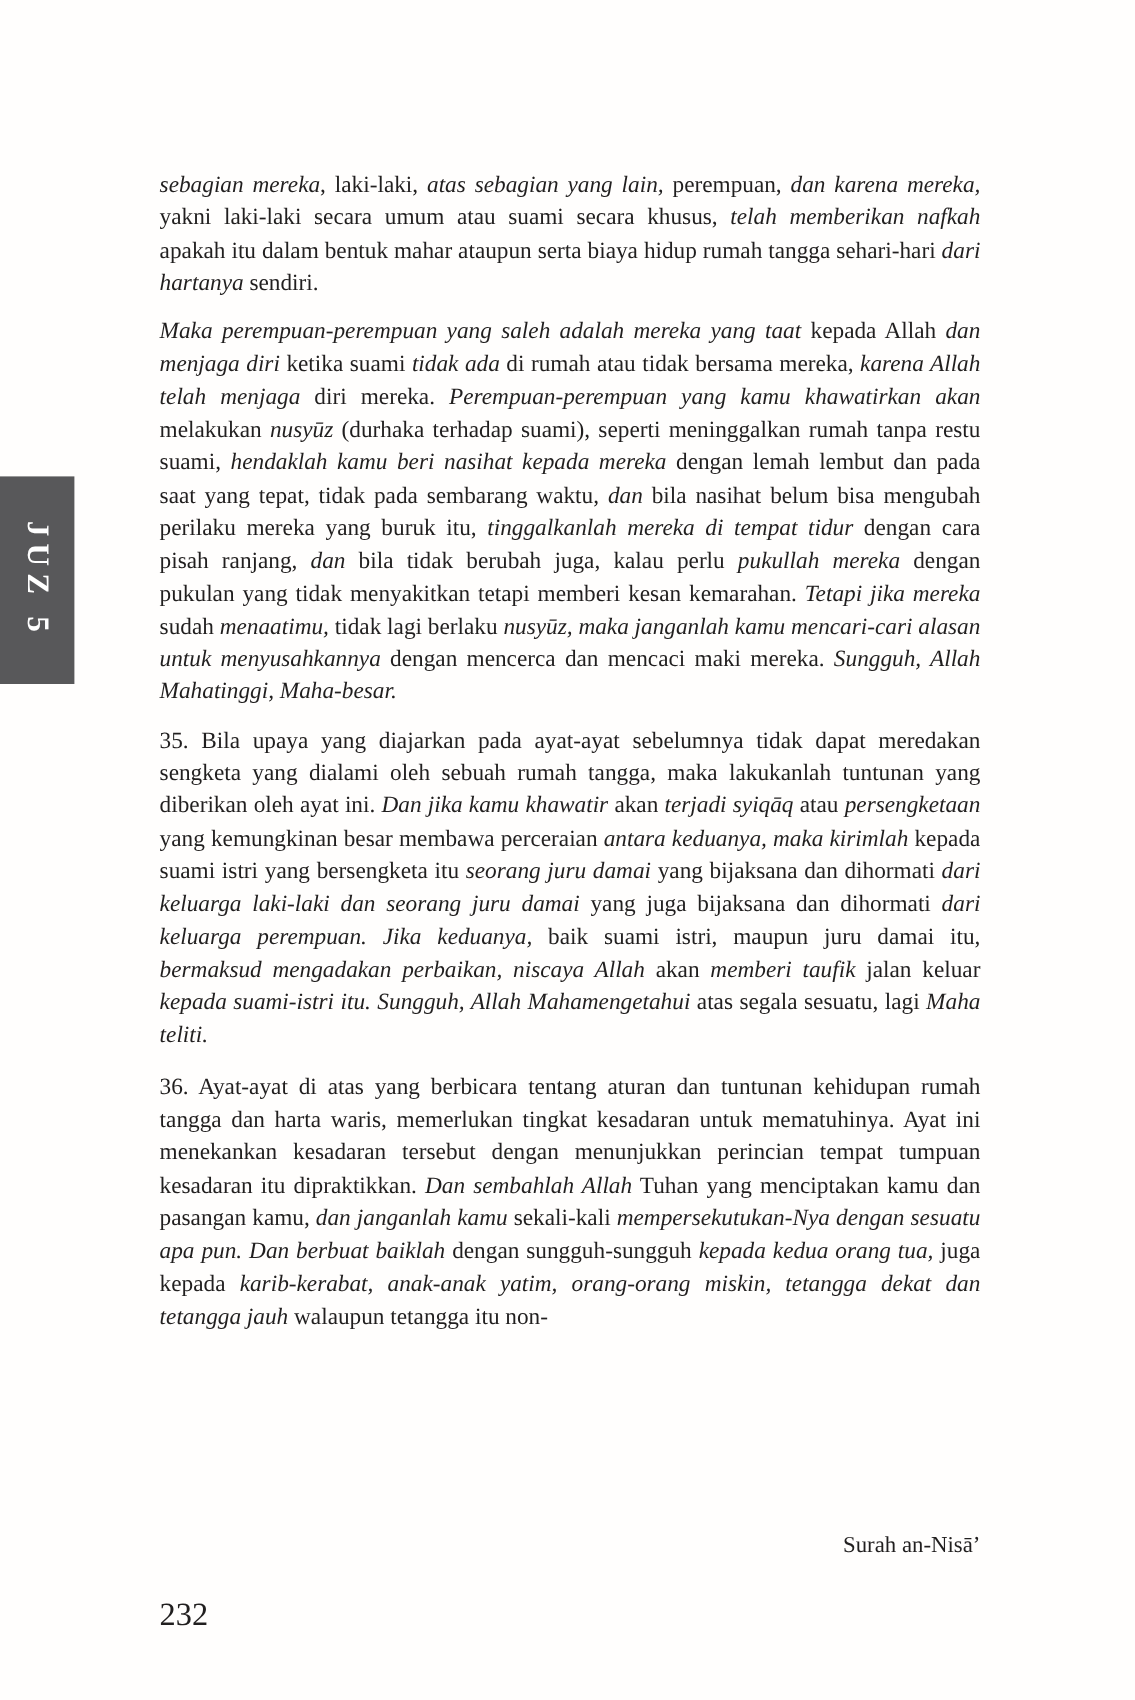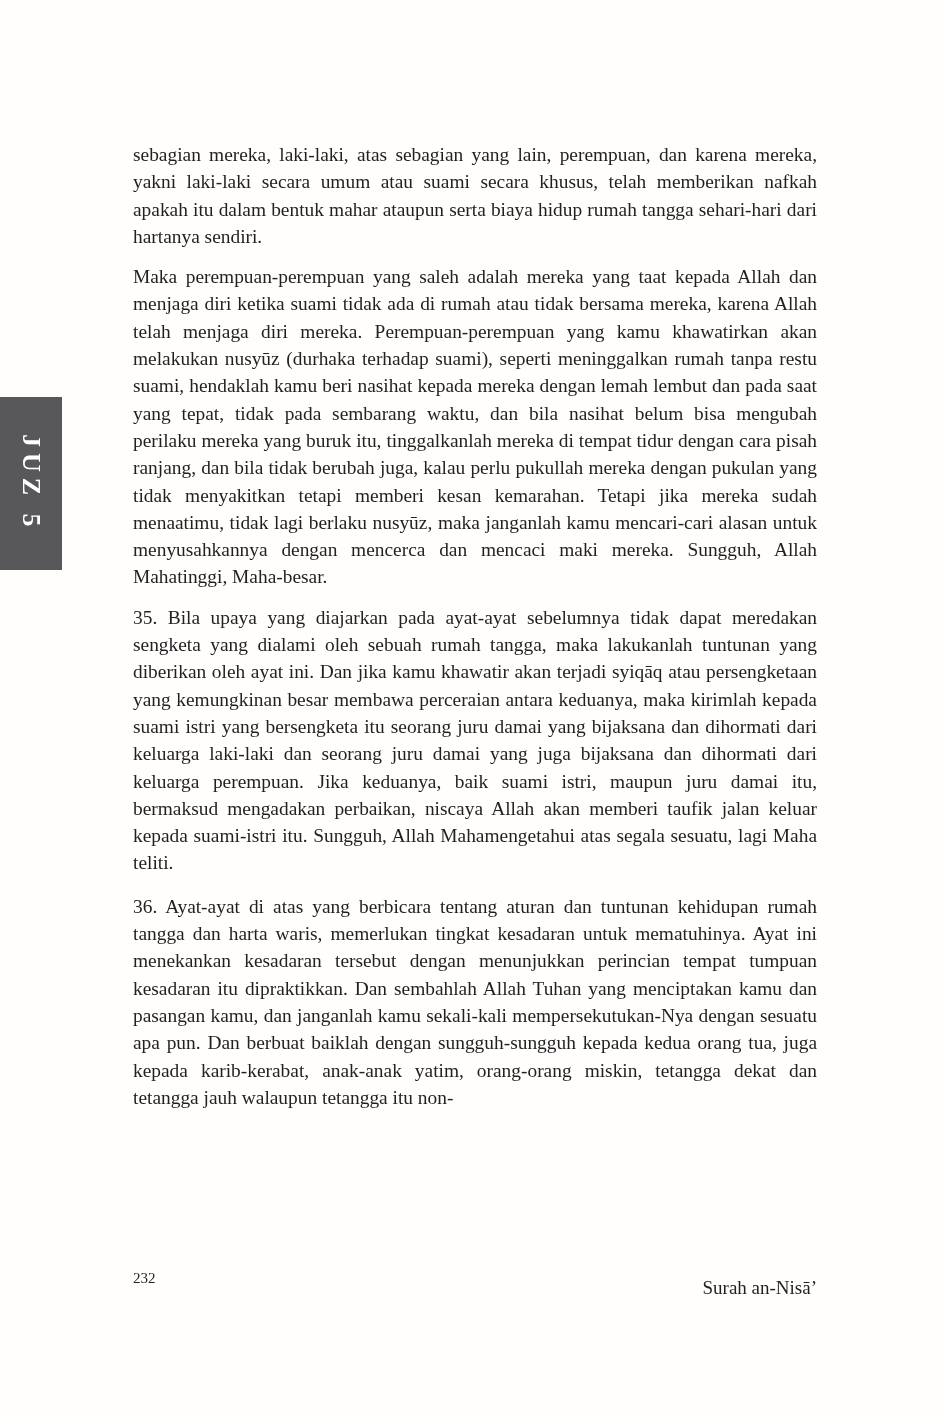--- a/index.html
+++ b/index.html
@@ -48,27 +48,27 @@
     width: 684px;
     font-size: 19.4px;
     line-height: 27.3px;
     text-align: justify;
     color: #211f1f;
   }
   .content p {
     margin: 0 0 13px 0;
   }
   .content p:last-child { margin-bottom: 0; margin-top: 16px; }
-  .it { }
+  .it { font-style: italic; }
   
   .footer-page-number {
     position: absolute;
     left: 133px;
-    top: 1270px;
-    font-size: 15px;
+    top: 1330px;
+    font-size: 27px;
     color: #211f1f;
   }
   .footer-surah {
     position: absolute;
     right: 129px;
     top: 1277px;
     font-size: 19px;
     color: #211f1f;
   }
 </style>

